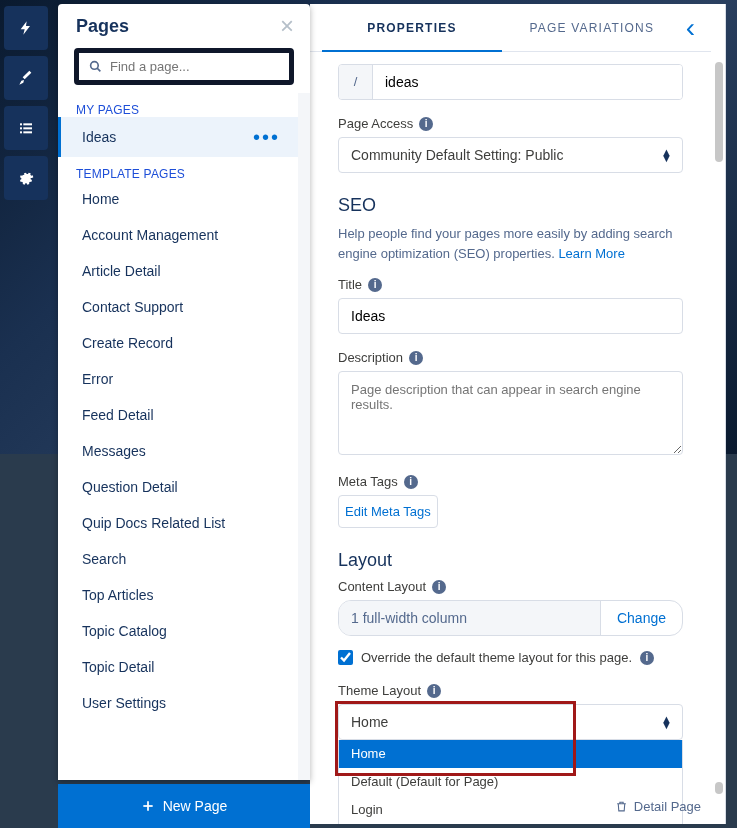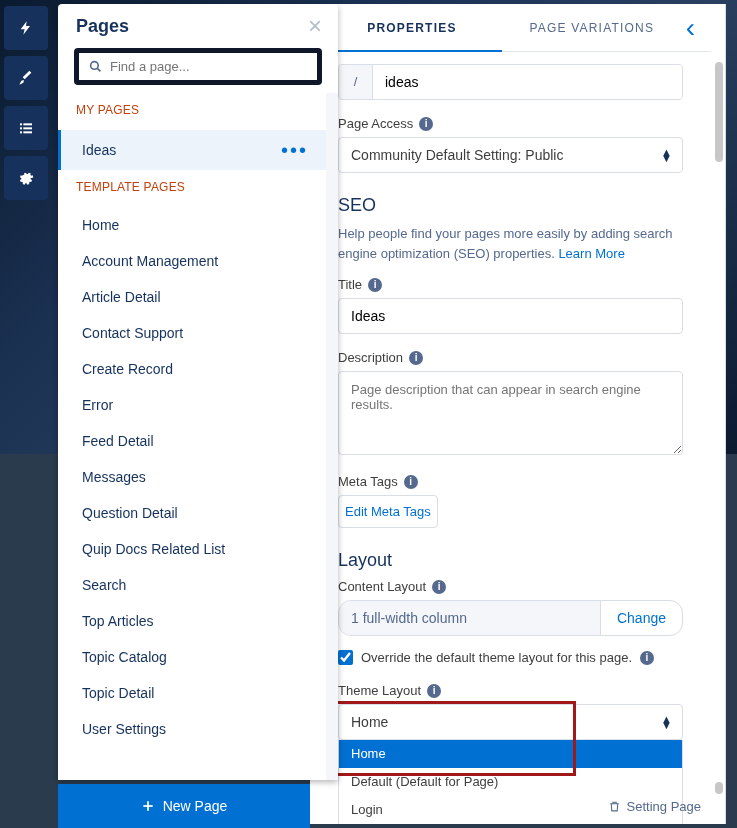--- a/index.html
+++ b/index.html
@@ -1,29 +1,29 @@
 <!DOCTYPE html>
 <html><head>
 <meta charset="utf-8">
 <style>
   * { box-sizing: border-box; margin: 0; padding: 0; }
   body { font-family: "Salesforce Sans", Arial, sans-serif; font-size: 13px; color: #3e3e3c; background: #2a3b4d; width: 737px; height: 828px; position: relative; overflow: hidden; }
   .bg-photo { position: absolute; top: 0; left: 0; width: 737px; height: 454px; background: linear-gradient(135deg, #0a1a2f 0%, #1a3050 30%, #2a4060 60%, #0a1a2f 100%); }
   .vtoolbar { position: absolute; top: 0; left: 0; width: 54px; z-index: 5; }
   .vtoolbar .vbtn { width: 44px; height: 44px; margin: 6px 4px; background: #16325c; border-radius: 4px; color: #fff; display: flex; align-items: center; justify-content: center; cursor: pointer; }
-  .panel { position: absolute; top: 4px; left: 58px; width: 280px; height: 776px; background: #fff; z-index: 10; box-shadow: 0 2px 6px rgba(0,0,0,.3); border-radius: 4px 4px 0 0; display: flex; flex-direction: column; }
+  .panel { position: absolute; top: 4px; left: 58px; width: 252px; height: 776px; background: #fff; z-index: 10; box-shadow: 0 2px 6px rgba(0,0,0,.3); border-radius: 4px 4px 0 0; display: flex; flex-direction: column; }
   .panel-head { display: flex; align-items: center; justify-content: space-between; padding: 10px 16px 10px 18px; }
   .panel-title { font-size: 18px; color: #16325c; font-weight: 600; }
   .close-x { font-size: 24px; color: #b5bfc9; cursor: pointer; line-height: 1; }
   .search-wrap { padding: 0 16px 8px 16px; }
   .search-box { display: flex; align-items: center; border: 5px solid #0f172a; border-radius: 4px; padding: 6px 10px; gap: 8px; }
   .search-box input { border: none; outline: none; flex: 1; font-size: 13px; background: transparent; }
   .search-box svg { color: #54698d; flex-shrink: 0; }
   .page-list-wrap { flex: 1; overflow-y: auto; position: relative; border-right: 12px solid #f4f6f9; }
-  .section-label { padding: 10px 18px 13px 18px; font-size: 12px; color: #c2410c; letter-spacing: .2px; }
+  .section-label { padding: 10px 18px 0 18px; font-size: 12px; color: #1d4ed8; letter-spacing: .2px; }
   .page-item { padding: 10px 18px 10px 24px; color: #16325c; font-size: 14px; cursor: pointer; display: flex; justify-content: space-between; align-items: center; }
   .page-item.active { background: #ecf3fb; border-left: 3px solid #0070d2; padding-left: 21px; font-weight: 500; }
   .more-dots { color: #0070d2; font-size: 20px; letter-spacing: 2px; line-height: 1; }
   .newpage { position: absolute; left: 58px; width: 252px; bottom: 0; height: 44px; background: #0070d2; color: #fff; display: flex; align-items: center; justify-content: center; gap: 8px; font-size: 14px; cursor: pointer; z-index: 11; }
   .props { position: absolute; top: 4px; left: 310px; width: 416px; height: 820px; background: #fff; z-index: 8; border-right: 1px solid #d8dde6; }
   .props-inner { position: absolute; top: 0; left: 0; right: 14px; bottom: 0; overflow: hidden; }
   .props-scroll-indicator { position: absolute; top: 58px; right: 2px; width: 8px; height: 100px; background: #c7c7c7; border-radius: 4px; }
   .props-scroll-thumb { position: absolute; bottom: 30px; right: 2px; width: 8px; height: 12px; background: #c7c7c7; border-radius: 4px; }
   .tabs { display: flex; align-items: center; padding: 0 12px; height: 48px; position: relative; border-bottom: 1px solid #e0e5ee; }
   .tab { flex: 1; text-align: center; font-size: 12px; letter-spacing: 1.2px; color: #54698d; height: 48px; line-height: 48px; cursor: pointer; }
@@ -224,16 +224,16 @@
         <div class="red-box" style="top:-3px; left:-3px; width:241px; height:75px;"></div>
       </div>
     </div>
 
     <div class="delete-row">
       <span class="trash-icon">
           <svg width="13" height="13" viewBox="0 0 24 24" fill="none" stroke="#54698d" stroke-width="2">
             <path d="M4 7h16M9 7V4h6v3M6 7l1 13h10l1-13"></path>
           </svg>
         </span>
-      <span>Setting Page</span>
+      <span>Detail Page</span>
     </div>
   </div>
 </div>
 
 </body></html>

